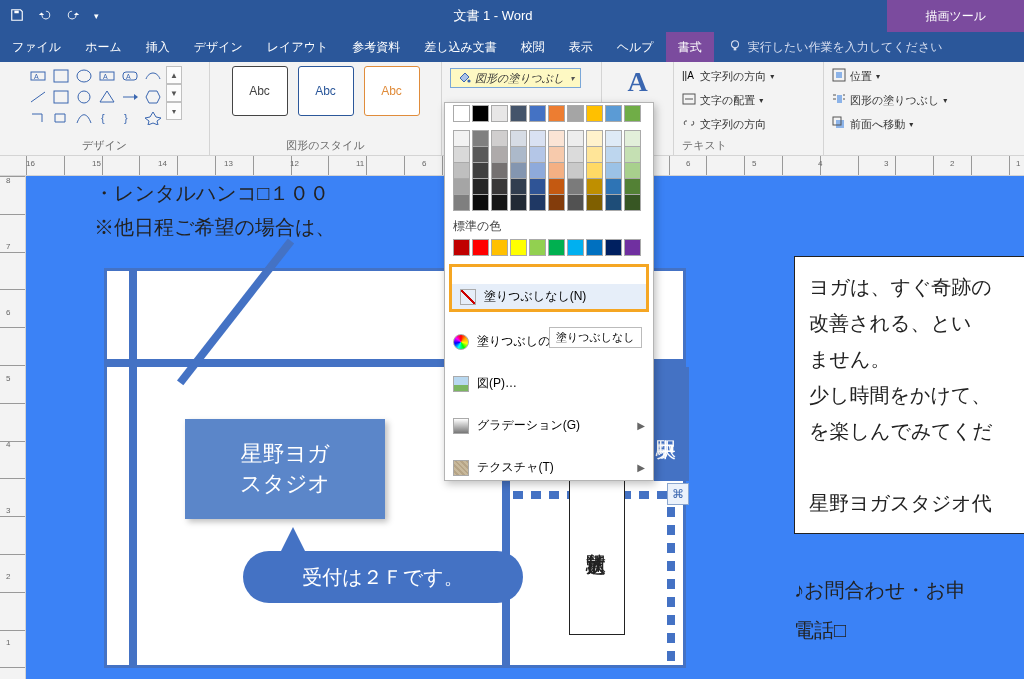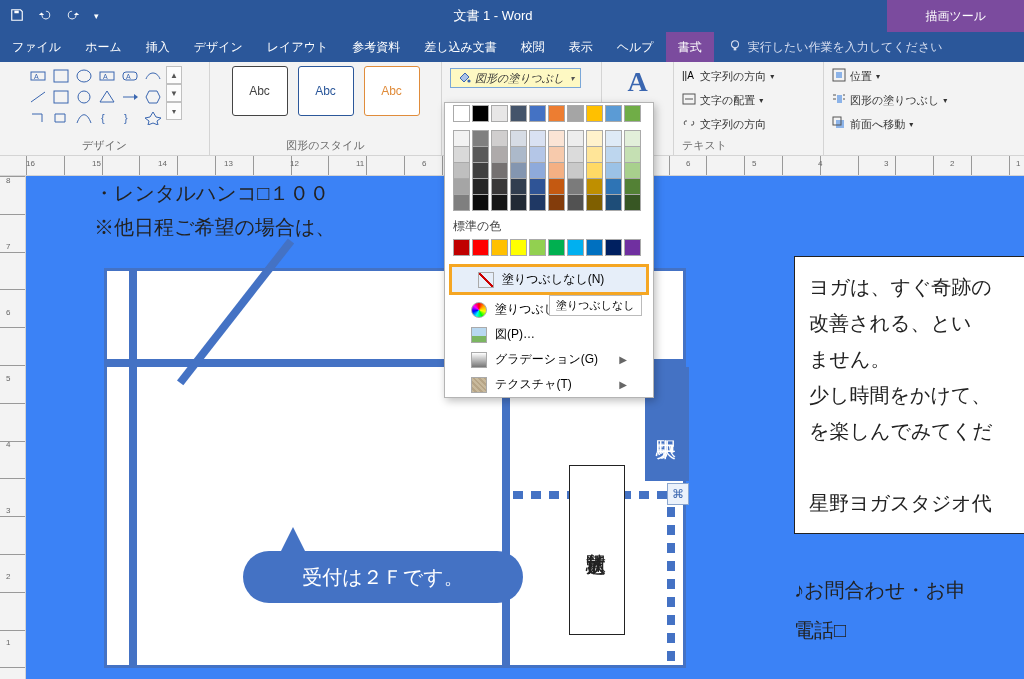--- a/index.html
+++ b/index.html
@@ -106,21 +106,21 @@
     padding:12px 14px; font-size:20px; line-height:1.8; background:#fff;}
   .contact-text { position:absolute; left:768px; top:394px; width:260px; font-size:20px; line-height:2;}
 
   
   .color-flyout { position:absolute; left:444px; top:102px; width:210px; background:#fff;
     border:1px solid #b4b4b4; box-shadow:2px 3px 8px rgba(0,0,0,.25); font-size:12px; z-index:50;}
   .cf-section-label { padding:4px 8px 2px 8px; color:#444; }
   .cf-swatches { display:grid; grid-template-columns:repeat(10,17px); gap:2px; padding:2px 8px 6px 8px;}
   .cf-sw { width:17px; height:17px; border:1px solid #aaa;}
   .cf-std-row { display:grid; grid-template-columns:repeat(10,17px); gap:2px; padding:2px 8px 6px 8px;}
-  .cf-item { display:flex; align-items:center; gap:8px; padding:4px 26px; cursor:pointer;}
+  .cf-item { display:flex; align-items:center; gap:8px; padding:4px 8px; cursor:pointer;margin-top:17px;}
   .cf-item.rel { position:relative; }
   .cf-icon { width:16px; height:16px; border:1px solid #aaa; display:inline-block;}
   .cf-nofill-highlight { border:3px solid #f5a623; margin:2px 4px; }
   .cf-nofill-highlight .cf-item { background:#e6eef9; }
   .cf-more-arrow { margin-left:auto; color:#666; font-size:10px;}
   .cf-eyedrop-tip { position:absolute; left:104px; top:-2px; background:#fff; border:1px solid #bbb;
     padding:2px 6px; font-size:11px; white-space:nowrap; z-index:2;}
 
 </style>
 </head>
@@ -415,20 +415,22 @@
     </div>
 
     <div class="map-box">
       <div class="road-v1"></div>
       <div class="road-h1"></div>
       <div class="road-diag"></div>
       <div class="road-v2"></div>
       <div class="road-h-dotted"></div>
       <div class="road-v-dotted"></div>
 
+      <div class="studio-box" style="white-space:pre-line">星野ヨガ
+スタジオ</div>
       <div class="callout">受付は２Ｆです。</div>
       <div class="station">中央駅</div>
       <div class="street-label">駅前大通り</div>
       <span style="position:absolute;left:560px;top:212px;width:22px;height:22px;border:1px solid #8aa6cf;background:#eaf1fb;display:flex;align-items:center;justify-content:center;font-size:12px;color:#3a66b0">⌘</span>
     </div>
 
     <div class="side-text" style="white-space:pre-line">ヨガは、すぐ奇跡の
 改善される、とい
 ません。
 少し時間をかけて、

